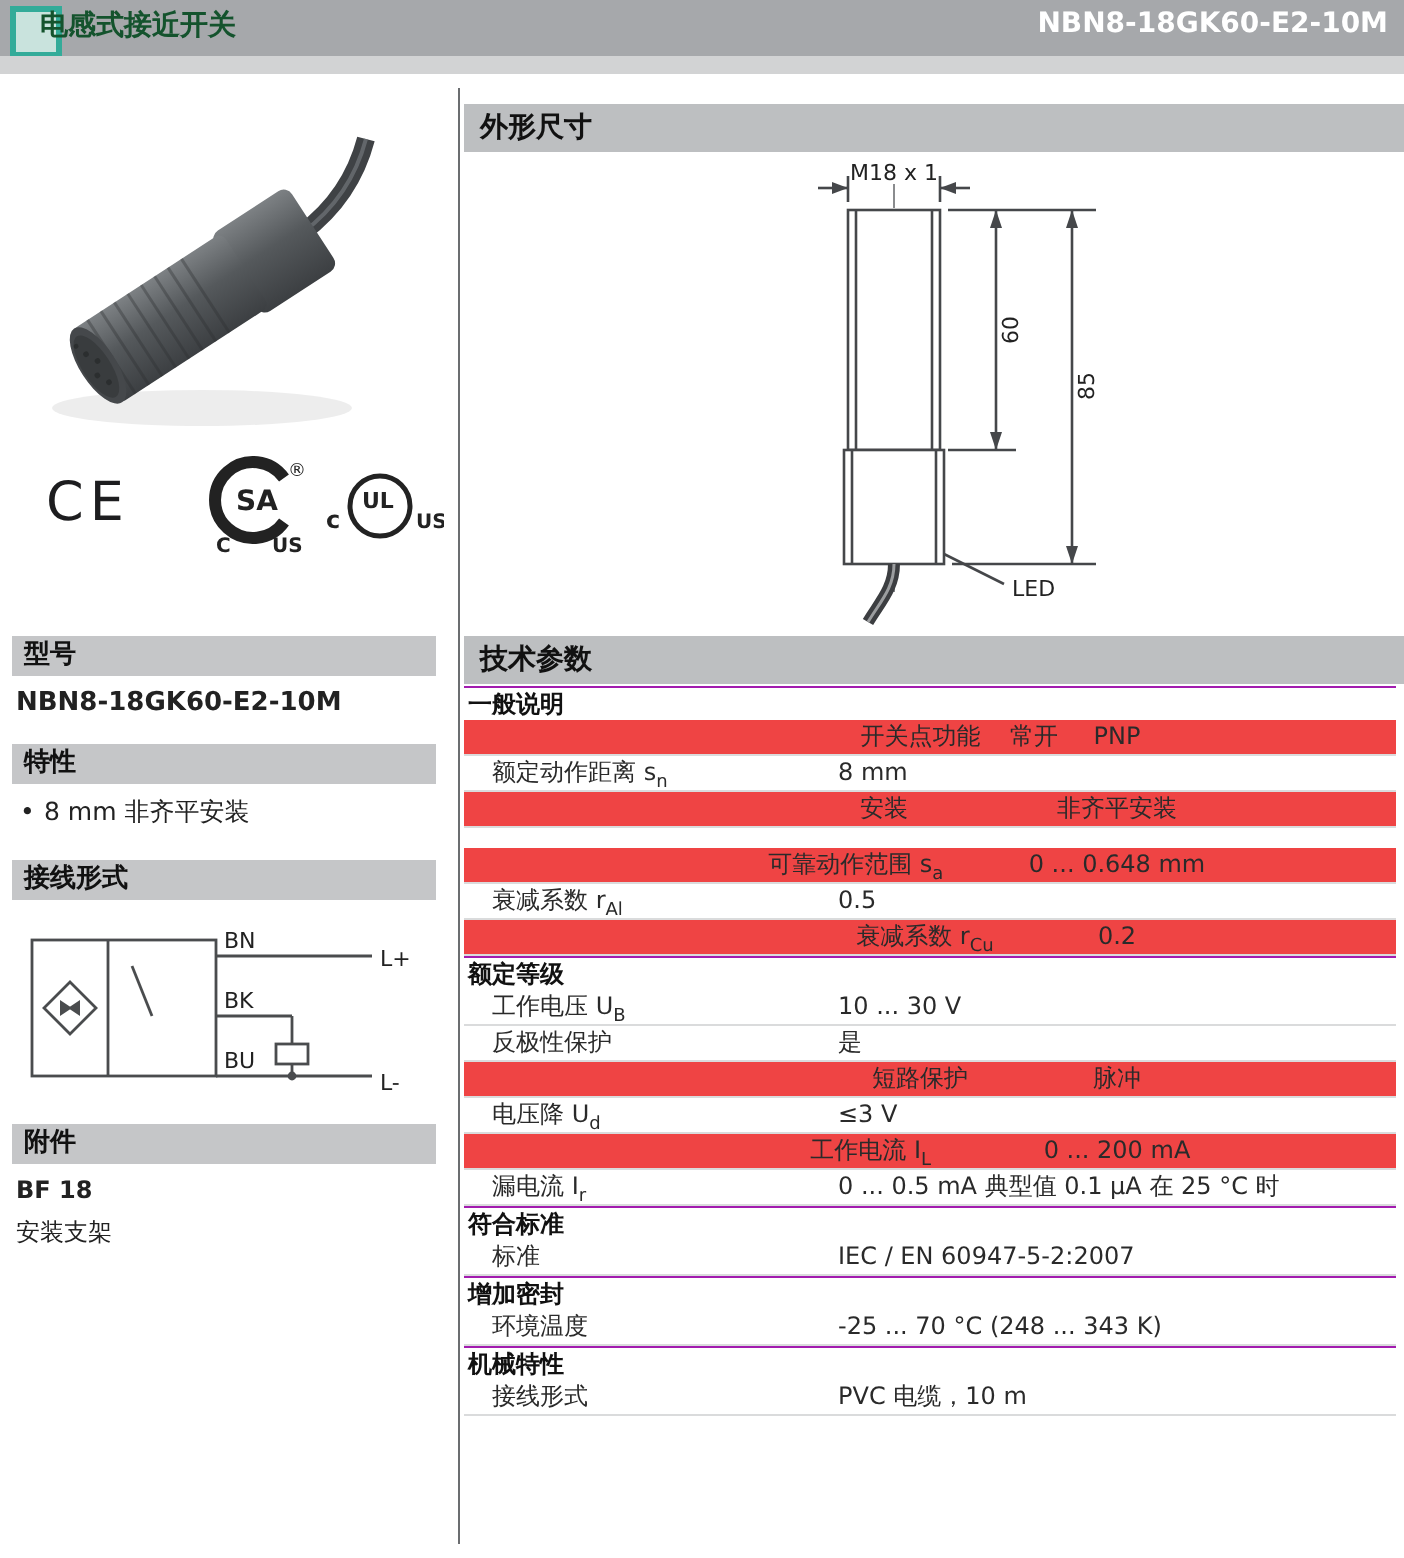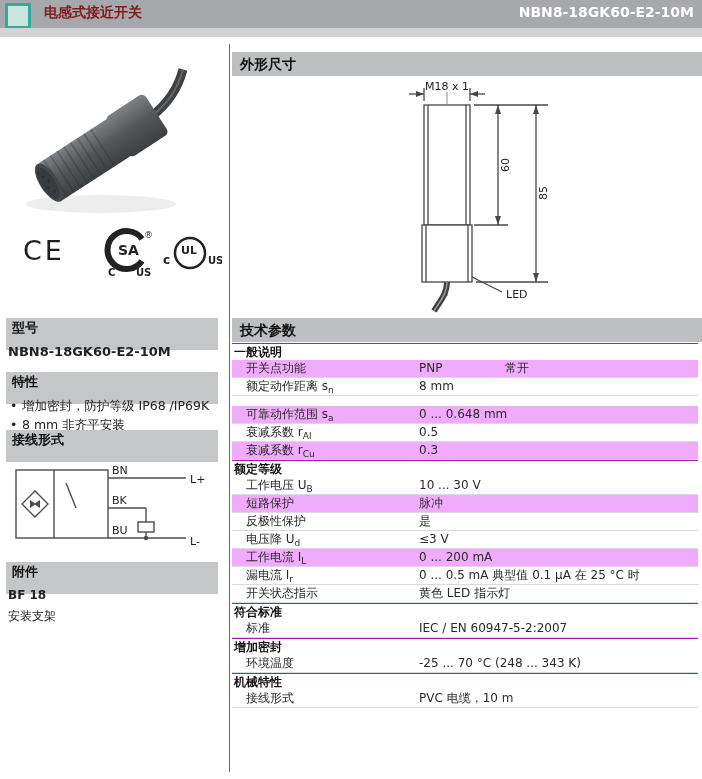--- a/index.html
+++ b/index.html
@@ -1,40 +1,40 @@
 <!DOCTYPE html>
 <html><head>
 <meta charset="utf-8">
 <style>
   html,body{margin:0;padding:0;}
   body{width:702px;height:779px;position:relative;background:#fff;
        font-family:"DejaVu Sans","Liberation Sans",sans-serif;color:#1c1c1c;overflow:hidden;}
   
   .hdr{position:absolute;left:0;top:0;width:702px;height:28px;background:#a6a8ab;}
   .hdr-icon{position:absolute;left:5px;top:3px;width:20px;height:20px;background:#c9e3dd;border:3px solid #33ab99;}
-  .hdr-title{position:absolute;left:44px;top:4px;font-size:14px;font-weight:bold;color:#7f1d1d;}
+  .hdr-title{position:absolute;left:20px;top:4px;font-size:14px;font-weight:bold;color:#14532d;}
   .hdr-model{position:absolute;right:8px;top:4px;font-size:14px;font-weight:bold;color:#fff;}
   .hdr-strip{position:absolute;left:0;top:28px;width:702px;height:9px;background:#d2d3d4;}
   
   .vdiv{position:absolute;left:229px;top:44px;width:1px;height:728px;background:#6b6d70;}
   
-  .lbar{position:absolute;left:6px;width:212px;height:32px;background:#c5c6c8;
+  .lbar{position:absolute;left:6px;width:212px;height:20px;background:#c5c6c8;
         font-size:13px;font-weight:bold;line-height:20px;padding-left:6px;box-sizing:border-box;color:#111;}
   .ltext{position:absolute;left:8px;font-size:12px;color:#222;}
   .feat{position:absolute;left:8px;width:210px;font-size:12.5px;color:#222;}
   .feat div{padding-left:14px;position:relative;line-height:19px;}
   .feat div::before{content:"•";position:absolute;left:2px;}
   
   .rbar{position:absolute;left:232px;width:512px;height:24px;background:#bdbfc1;
         font-size:14px;font-weight:bold;line-height:24px;padding-left:8px;box-sizing:border-box;color:#111;}
   
   .ttable{position:absolute;left:232px;top:343px;width:466px;font-size:12px;}
   .tsec{font-weight:bold;height:16px;line-height:16px;border-top:1px solid #a21caf;padding-left:2px;color:#111;}
   .trow{position:relative;height:17px;line-height:17px;border-bottom:1px solid #dadbdc;white-space:nowrap;}
-  .trow.shade{background:#f0abfc;}
+  .trow.shade{background:#ef4444;text-align:center;}
   .tlabel{display:inline-block;width:173px;padding-left:14px;vertical-align:top;color:#2a2a2a;overflow:hidden;}
   .tval{color:#2a2a2a;}
   .tval2{position:absolute;left:273px;top:0;color:#2a2a2a;}
   .tspacer{height:10px;}
   sub{font-size:9px;}
   svg text{font-family:"DejaVu Sans","Liberation Sans",sans-serif;}
 </style>
 </head>
 <body>
 
@@ -97,21 +97,20 @@
   <text x="1" y="30" font-size="12" font-weight="bold" fill="#222">c</text>
   <text x="19" y="20" font-size="11" font-weight="bold" fill="#222">UL</text>
   <text x="46" y="30" font-size="10" font-weight="bold" fill="#222">US</text>
 </svg>
 
 <div class="lbar" style="top:318px;">型号</div>
 <div class="ltext" style="top:344px;font-weight:bold;font-size:13px;">NBN8-18GK60-E2-10M</div>
 
 <div class="lbar" style="top:372px;">特性</div>
 <div class="feat" style="top:396px;">
-  <div>增加密封，防护等级 IP68 /IP69K</div>
   <div>8 mm 非齐平安装</div>
 </div>
 
 <div class="lbar" style="top:430px;">接线形式</div>
 <svg style="position:absolute;left:8px;top:456px;" width="205" height="98" viewBox="0 0 205 98">
   <g fill="none" stroke="#4a4c4e" stroke-width="1.4">
     <rect x="8" y="14" width="92" height="68" fill="#fff"></rect>
     <line x1="46" y1="14" x2="46" y2="82"></line>
     <polygon points="27,35 40,48 27,61 14,48"></polygon>
     <line x1="58" y1="27" x2="68" y2="52"></line>
@@ -184,31 +183,31 @@
     <text x="311" y="113" text-anchor="middle" transform="rotate(-90 311 113)">85</text>
     <text x="270" y="218">LED</text>
   </g>
 </svg>
 
 <div class="rbar" style="top:318px;">技术参数</div>
 <div class="ttable">
     <div class="tsec">一般说明</div>
     <div class="trow shade"><span class="tlabel">开关点功能</span><span class="tval">PNP</span><span class="tval2">常开</span></div>
     <div class="trow"><span class="tlabel">额定动作距离 s<sub>n</sub></span><span class="tval">8 mm</span></div>
+    <div class="trow shade"><span class="tlabel">安装</span><span class="tval">非齐平安装</span></div>
     <div class="tspacer"></div>
     <div class="trow shade"><span class="tlabel">可靠动作范围 s<sub>a</sub></span><span class="tval">0 ... 0.648 mm</span></div>
     <div class="trow"><span class="tlabel">衰减系数 r<sub>Al</sub></span><span class="tval">0.5</span></div>
-    <div class="trow shade"><span class="tlabel">衰减系数 r<sub>Cu</sub></span><span class="tval">0.3</span></div>
+    <div class="trow shade"><span class="tlabel">衰减系数 r<sub>Cu</sub></span><span class="tval">0.2</span></div>
     <div class="tsec">额定等级</div>
     <div class="trow"><span class="tlabel">工作电压 U<sub>B</sub></span><span class="tval">10 ... 30 V</span></div>
+    <div class="trow"><span class="tlabel">反极性保护</span><span class="tval">是</span></div>
     <div class="trow shade"><span class="tlabel">短路保护</span><span class="tval">脉冲</span></div>
-    <div class="trow"><span class="tlabel">反极性保护</span><span class="tval">是</span></div>
     <div class="trow"><span class="tlabel">电压降 U<sub>d</sub></span><span class="tval">≤3 V</span></div>
     <div class="trow shade"><span class="tlabel">工作电流 I<sub>L</sub></span><span class="tval">0 ... 200 mA</span></div>
     <div class="trow"><span class="tlabel">漏电流 I<sub>r</sub></span><span class="tval">0 ... 0.5 mA 典型值 0.1 μA 在 25 °C 时</span></div>
-    <div class="trow"><span class="tlabel">开关状态指示</span><span class="tval">黄色 LED 指示灯</span></div>
     <div class="tsec">符合标准</div>
     <div class="trow"><span class="tlabel">标准</span><span class="tval">IEC / EN 60947-5-2:2007</span></div>
     <div class="tsec">增加密封</div>
     <div class="trow"><span class="tlabel">环境温度</span><span class="tval">-25 ... 70 °C (248 ... 343 K)</span></div>
     <div class="tsec">机械特性</div>
     <div class="trow"><span class="tlabel">接线形式</span><span class="tval">PVC 电缆，10 m</span></div>
   </div>
 
 </body></html>

